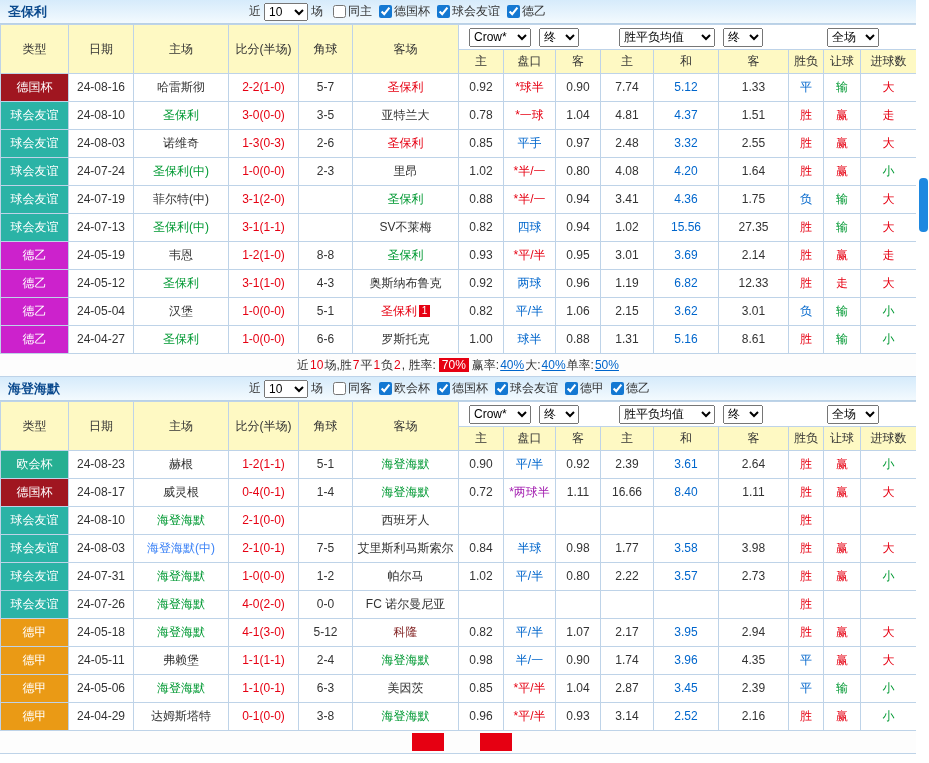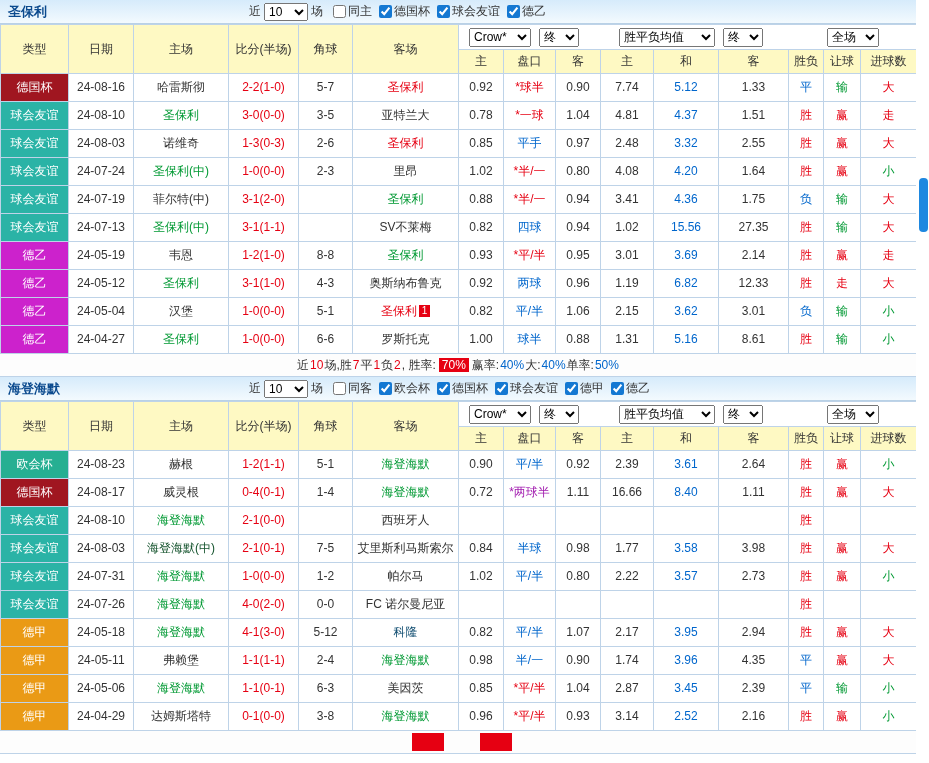--- a/index.html
+++ b/index.html
@@ -42,21 +42,21 @@
   td.league{color:#fff;}
   td.score{color:#e60012;margin-left:36px;}
   td.avg-d{color:#0066cc;}
   .rcard{display:inline-block;background:#e60012;color:#fff;font-size:10px;line-height:12px;height:12px;
          min-width:9px;padding:0 1px;margin-left:2px;vertical-align:1px;}
   
   .summary{height:22px;display:flex;align-items:center;justify-content:center;gap:1px;
            border-bottom:1px solid #bed3e8;background:#fdfdfd;font-size:12px;}
   .summary .badge{background:#e60012;color:#fff;padding:0 3px;margin:0 2px;}
   .summary .sred{color:#e60012;}
-  .summary .sblue{color:#0066cc;}
+  .summary .sblue{color:#0066cc;text-decoration:underline;}
   .frag-row{justify-content:flex-start;padding-left:412px;gap:36px;}
   .frag{width:32px;height:18px;background:#e60012;flex:none;}
   
   .scroll-thumb{position:absolute;right:1px;top:178px;width:9px;height:54px;background:#1e88e0;border-radius:4px;cursor:pointer;}
 </style>
 </head>
 <body>
 
 <div class="main">
 
@@ -460,21 +460,21 @@
               <td></td>
               <td class="avg-d"></td>
               <td></td>
               <td style="color: rgb(230, 0, 18);">胜</td>
               <td style="color: rgb(51, 51, 51);"></td>
               <td style="color: rgb(51, 51, 51);"></td>
             </tr>
             <tr>
               <td class="league" style="background: rgb(42, 179, 166);">球会友谊</td>
               <td>24-08-03</td>
-              <td style="color: #14532d;">海登海默(中)</td>
+              <td style="color: #3b82f6;">海登海默(中)</td>
               <td class="score">2-1(0-1)</td>
               <td>7-5</td>
               <td style="color: rgb(51, 51, 51);">艾里斯利马斯索尔</td>
               <td>0.84</td>
               <td style="color: rgb(0, 102, 204);">半球</td>
               <td>0.98</td>
               <td>1.77</td>
               <td class="avg-d">3.58</td>
               <td>3.98</td>
               <td style="color: rgb(230, 0, 18);">胜</td>
@@ -514,21 +514,21 @@
               <td style="color: rgb(230, 0, 18);">胜</td>
               <td style="color: rgb(51, 51, 51);"></td>
               <td style="color: rgb(51, 51, 51);"></td>
             </tr>
             <tr>
               <td class="league" style="background: rgb(234, 154, 21);">德甲</td>
               <td>24-05-18</td>
               <td style="color: rgb(0, 153, 51);">海登海默</td>
               <td class="score">4-1(3-0)</td>
               <td>5-12</td>
-              <td style="color: #0c4a6e;">科隆</td>
+              <td style="color: #7f1d1d;">科隆</td>
               <td>0.82</td>
               <td style="color: rgb(0, 102, 204);">平/半</td>
               <td>1.07</td>
               <td>2.17</td>
               <td class="avg-d">3.95</td>
               <td>2.94</td>
               <td style="color: rgb(230, 0, 18);">胜</td>
               <td style="color: rgb(230, 0, 18);">赢</td>
               <td style="color: rgb(230, 0, 18);">大</td>
             </tr>

